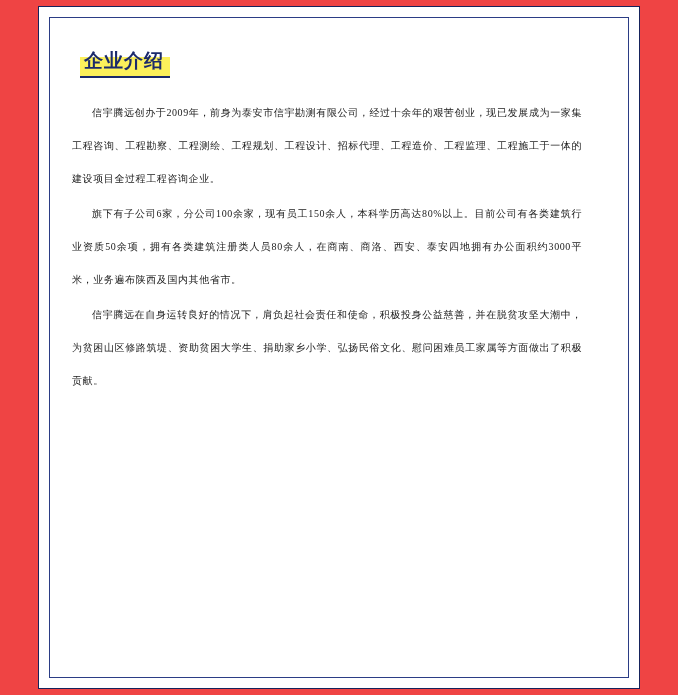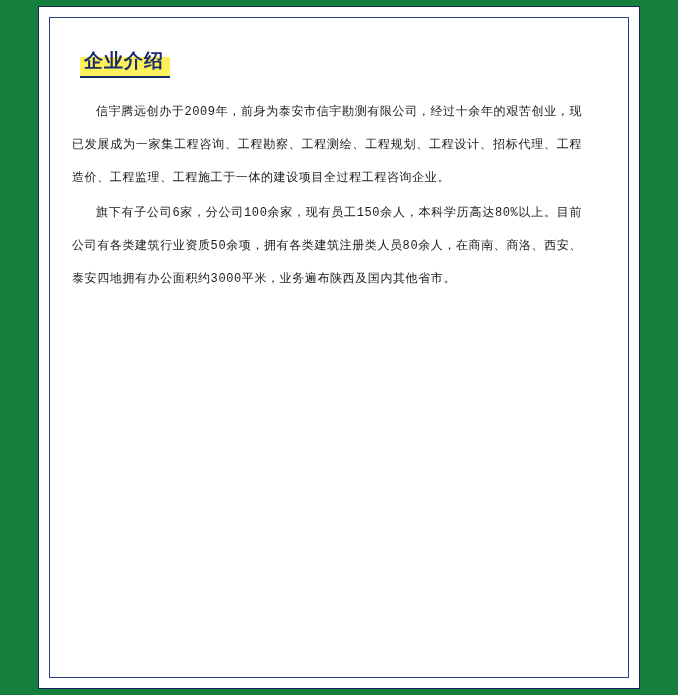--- a/index.html
+++ b/index.html
@@ -10,21 +10,21 @@
     width: 678px;
     height: 695px;
     background: #1b2a6b;
     font-family: "Liberation Sans", sans-serif;
     overflow: hidden;
   }
   .page {
     position: relative;
     width: 678px;
     height: 695px;
-    background: #15803d;
+    background: #ef4444;
     box-sizing: border-box;
   }
   
   .card-outer {
     position: absolute;
     left: 38px;
     top: 6px;
     width: 602px;
     height: 683px;
     background: #ffffff;
@@ -79,45 +79,46 @@
     bottom: -4px;
     height: 2px;
     background: #1b2a6b;
     z-index: 2;
   }
   .body-text {
     margin-top: 16px;
     padding-right: 8px;
   }
   .para {
-    font-size: 12px;
+    font-size: 10px;
     color: #1a1a1a;
     line-height: 33px;
     text-align: justify;
     text-indent: 2em;
     margin: 0 16px 2px 0;
     letter-spacing: 0.6px;
-    font-family: Liberation Mono, monospace;
+    font-family: Liberation Serif, serif;
   }
 </style>
 </head>
 <body>
 
 <div class="page">
   <div class="card-outer">
     <div class="card-inner">
       <div class="content">
 
         <div class="title-wrap">
           <span class="title-highlight"></span>
           <span class="title-text">企业介绍</span>
           <span class="title-underline"></span>
         </div>
 
         <div class="body-text">
           <p class="para">信宇腾远创办于2009年，前身为泰安市信宇勘测有限公司，经过十余年的艰苦创业，现已发展成为一家集工程咨询、工程勘察、工程测绘、工程规划、工程设计、招标代理、工程造价、工程监理、工程施工于一体的建设项目全过程工程咨询企业。</p>
           <p class="para">旗下有子公司6家，分公司100余家，现有员工150余人，本科学历高达80%以上。目前公司有各类建筑行业资质50余项，拥有各类建筑注册类人员80余人，在商南、商洛、西安、泰安四地拥有办公面积约3000平米，业务遍布陕西及国内其他省市。</p>
+          <p class="para">信宇腾远在自身运转良好的情况下，肩负起社会责任和使命，积极投身公益慈善，并在脱贫攻坚大潮中，为贫困山区修路筑堤、资助贫困大学生、捐助家乡小学、弘扬民俗文化、慰问困难员工家属等方面做出了积极贡献。</p>
         </div>
 
       </div>
     </div>
   </div>
 </div>
 
 </body></html>

